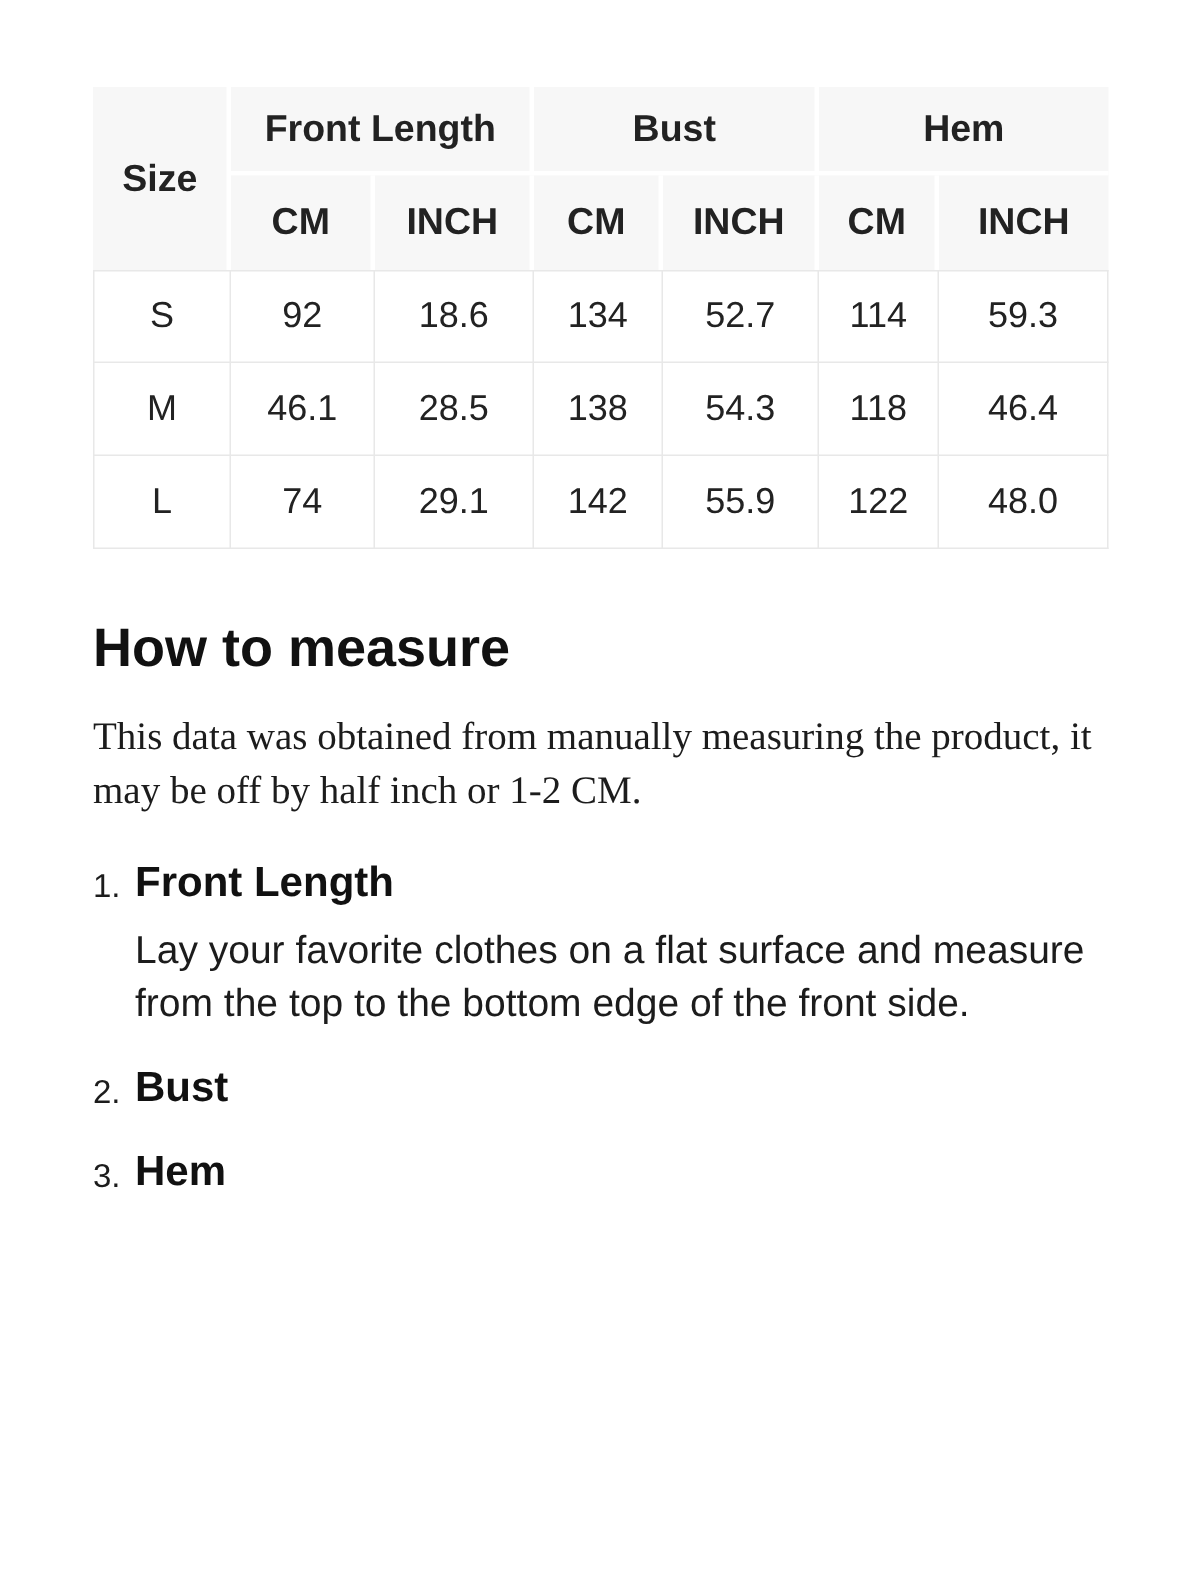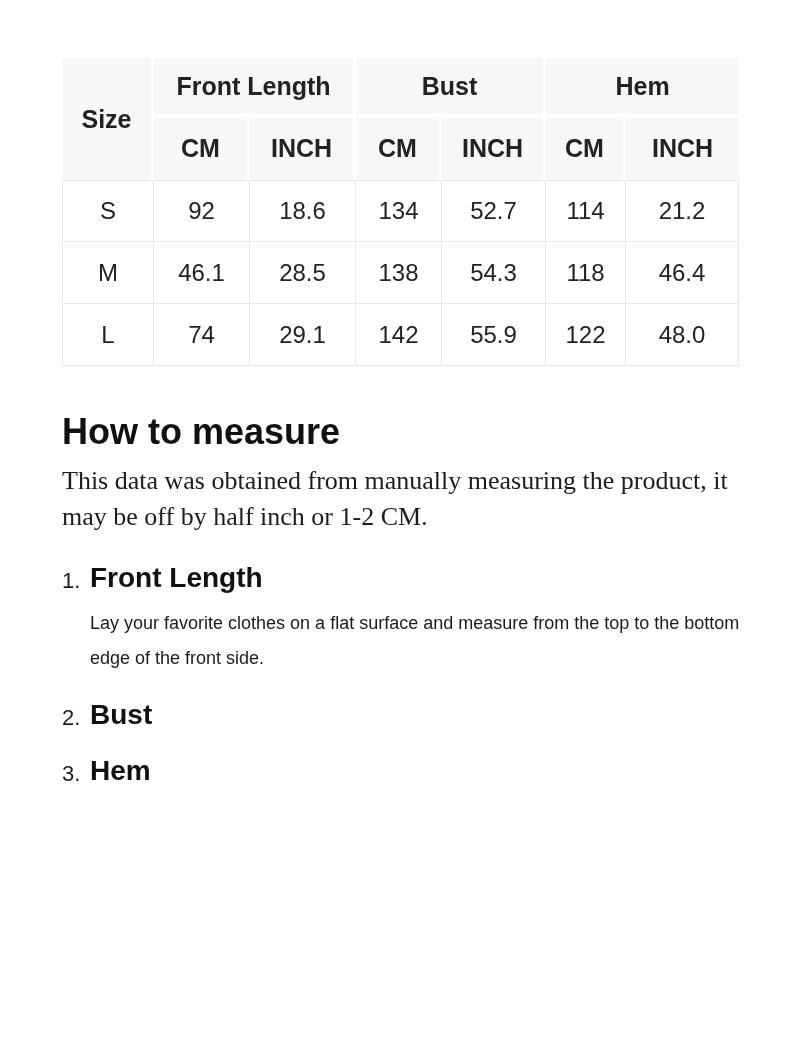--- a/index.html
+++ b/index.html
@@ -44,21 +44,21 @@
     border-bottom: 1px solid #e8e8e8;
   }
   td:first-child { border-left: 1px solid #e8e8e8; }
   tbody tr:first-child td { border-top: 1px solid #e8e8e8; }
 
   
   .htm-heading {
     font-size: 36px;
     font-weight: bold;
     color: #111;
-    margin: 44px 0 10px 0;
+    margin: 44px 0 20px 0;
     line-height: 1.2;
   }
   .htm-intro {
     font-size: 26px;
     line-height: 36px;
     margin: 0;
     max-width: 680px;
     font-family: Liberation Serif, serif;
   }
   .steps { margin-top: 26px; }
@@ -71,21 +71,21 @@
     color: #1c1c1c;
   }
   .step-body { flex: 1; }
   .step-title {
     font-size: 28px;
     font-weight: bold;
     line-height: 34px;
     color: #111;
   }
   .step-desc {
-    font-size: 18px;
+    font-size: 26px;
     line-height: 35px;
     margin-top: 11px;
     max-width: 652px;
   }
 </style>
 </head>
 <body>
 
 <div class="page">
 
@@ -116,21 +116,21 @@
       </tr>
     </thead>
     <tbody>
       <tr>
         <td>S</td>
         <td>92</td>
         <td>18.6</td>
         <td>134</td>
         <td>52.7</td>
         <td>114</td>
-        <td>21.2</td>
+        <td>59.3</td>
       </tr>
       <tr>
         <td>M</td>
         <td>46.1</td>
         <td>28.5</td>
         <td>138</td>
         <td>54.3</td>
         <td>118</td>
         <td>46.4</td>
       </tr>

